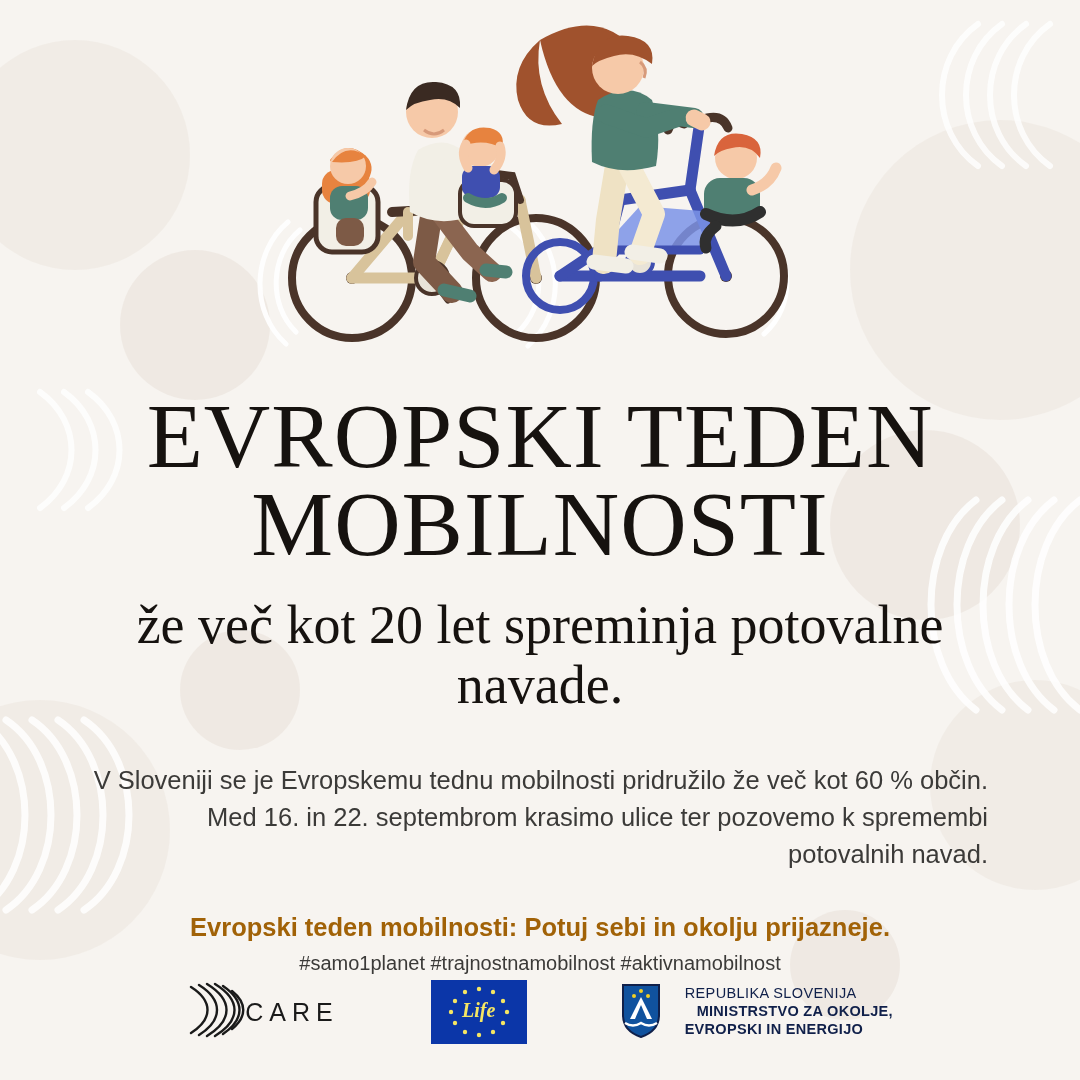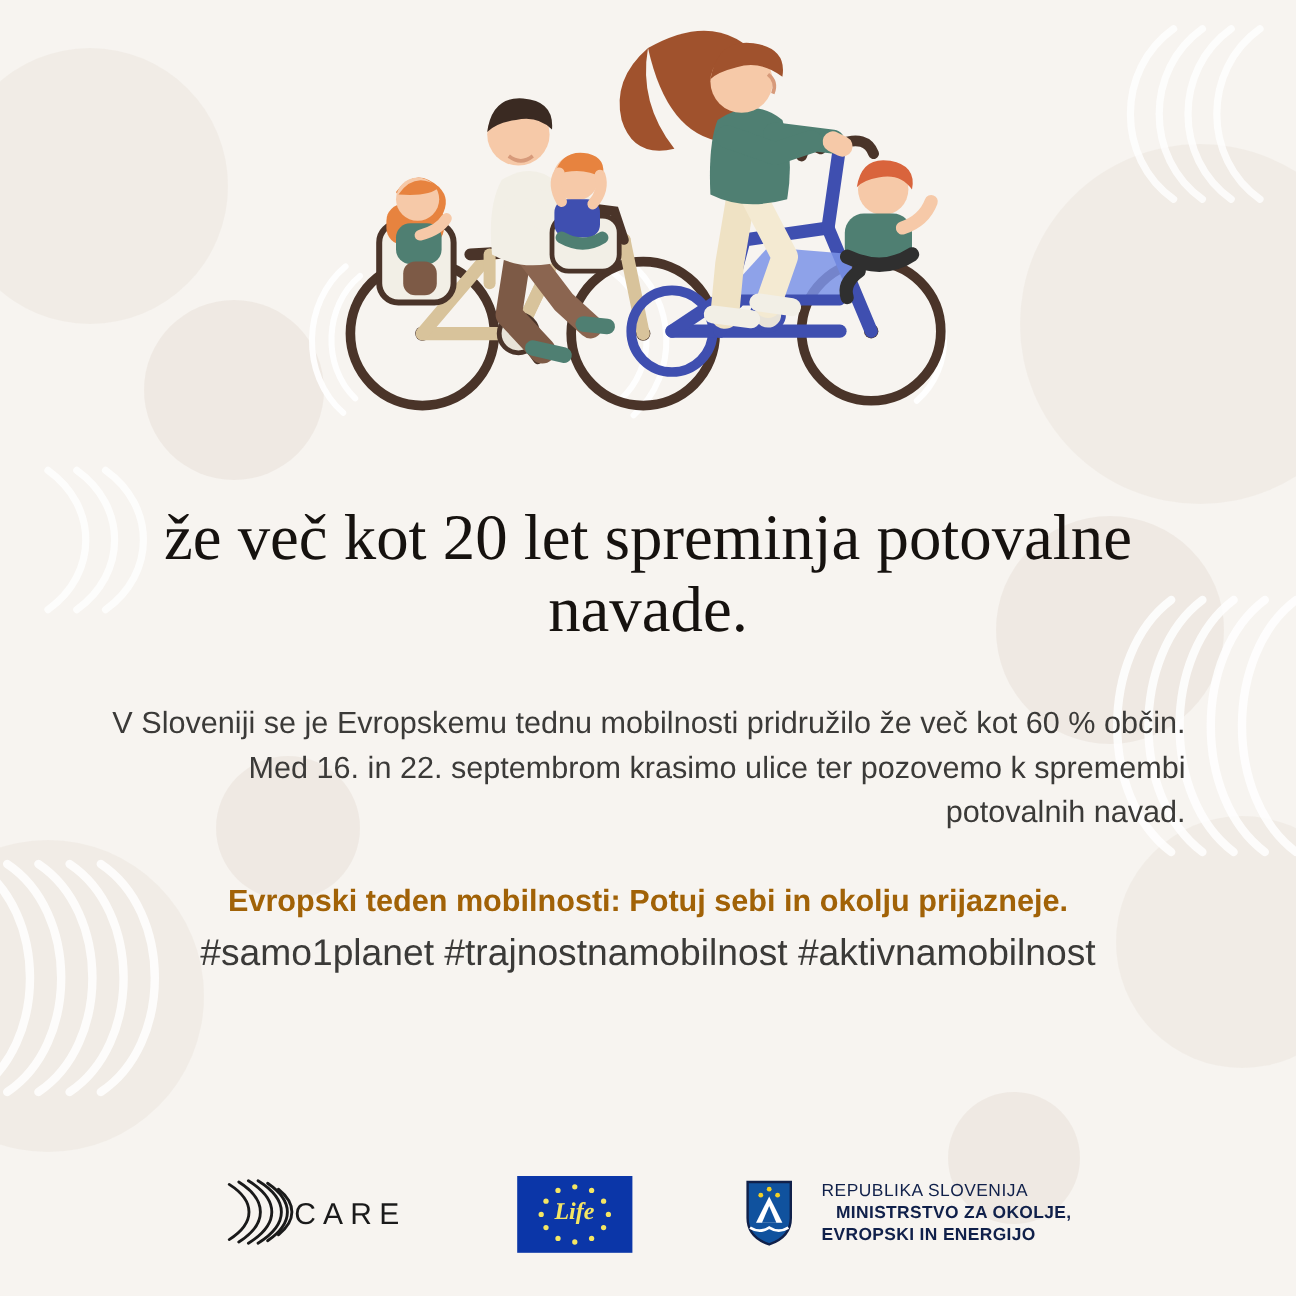--- a/index.html
+++ b/index.html
@@ -84,21 +84,21 @@
   }
   .claim {
     font-family: "Liberation Sans", sans-serif;
     font-size: 25.5px;
     font-weight: bold;
     color: #a16207;
     margin: 40px 40px 0;
   }
   .hashtags {
     font-family: "Liberation Sans", sans-serif;
-    font-size: 31px;
+    font-size: 20px;
     color: #3b3a38;
     margin: 10px 40px 0;
   }
 
   
   .footer {
     position: absolute;
     left: 0;
     bottom: 22px;
     width: 1080px;
@@ -335,20 +335,21 @@
         <path d="M606 114 L646 128 L676 118" stroke="#4f7f72" stroke-width="19" fill="none" stroke-linecap="round" stroke-linejoin="round"></path>
 
         <circle cx="618" cy="68" r="26" fill="#f6c9a8"></circle>
         <path d="M592 66 q6 -34 36 -30 q28 4 24 28 q-18 -14 -38 -8 q-16 4 -22 10z" fill="#a0522d"></path>
         <path d="M640 62 q8 6 4 16" stroke="#d79a7a" stroke-width="3" fill="none"></path>
       </g>
     </svg>
   </div>
 
   <div class="content">
+    <h1 class="title">EVROPSKI TEDEN MOBILNOSTI</h1>
     <h2 class="subtitle">že več kot 20 let spreminja potovalne navade.</h2>
     <p class="body-text">V Sloveniji se je Evropskemu tednu mobilnosti pridružilo že več kot 60 % občin. Med 16. in 22. septembrom krasimo ulice ter pozovemo k spremembi potovalnih navad.</p>
     <p class="claim">Evropski teden mobilnosti: Potuj sebi in okolju prijazneje.</p>
     <p class="hashtags">#samo1planet #trajnostnamobilnost #aktivnamobilnost</p>
   </div>
 
   <div class="footer">
 
     <div class="logo care-logo">
       <span>

